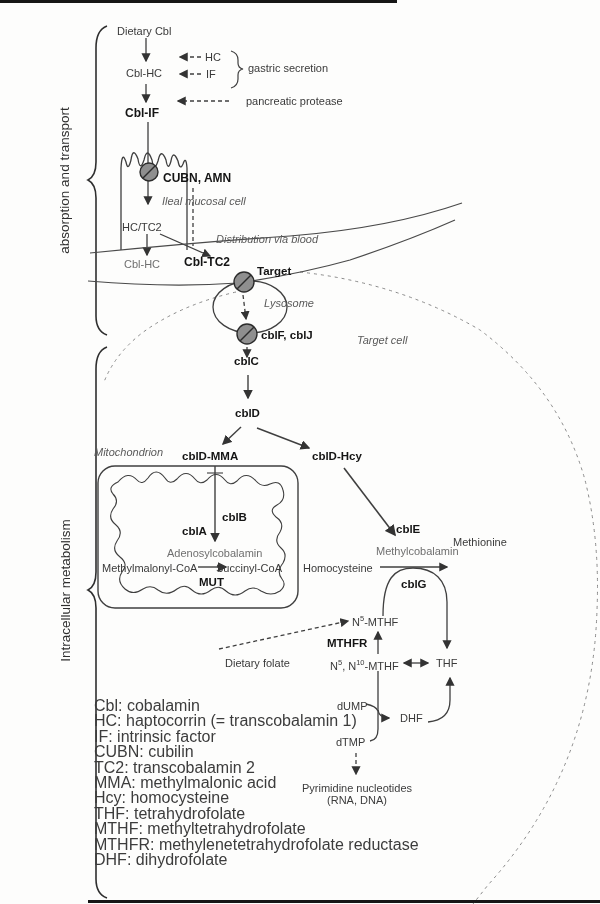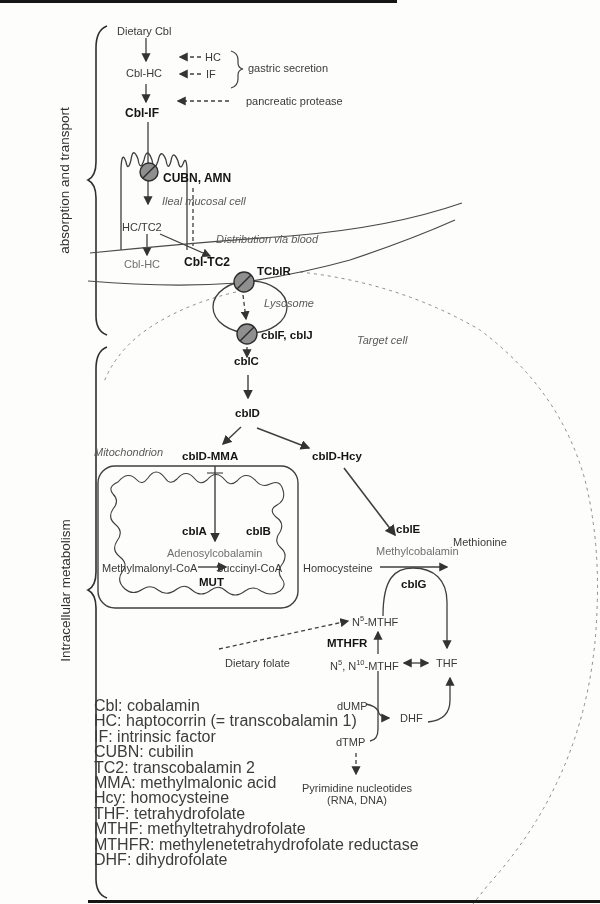--- a/index.html
+++ b/index.html
@@ -128,32 +128,32 @@
   <div class="lbl b big" style="left:125px;top:107px;">Cbl-IF</div>
 
   <div class="lbl b big" style="left:163px;top:172px;">CUBN, AMN</div>
   <div class="lbl i" style="left:162px;top:195px;">Ileal mucosal cell</div>
   <div class="lbl" style="left:122px;top:221px;">HC/TC2</div>
 
   <div class="lbl i" style="left:216px;top:233px;">Distribution via blood</div>
   <div class="lbl g" style="left:124px;top:258px;">Cbl-HC</div>
   <div class="lbl b big" style="left:184px;top:256px;">Cbl-TC2</div>
 
-  <div class="lbl b" style="left:257px;top:265px;">TCblR</div>
+  <div class="lbl b" style="left:257px;top:265px;">Target</div>
   <div class="lbl i" style="left:264px;top:297px;">Lysosome</div>
   <div class="lbl b" style="left:261px;top:329px;">cblF, cblJ</div>
   <div class="lbl i" style="left:357px;top:334px;">Target cell</div>
   <div class="lbl b" style="left:234px;top:355px;">cblC</div>
   <div class="lbl b" style="left:235px;top:407px;">cblD</div>
   <div class="lbl b" style="left:182px;top:450px;">cblD-MMA</div>
   <div class="lbl b" style="left:312px;top:450px;">cblD-Hcy</div>
 
   <div class="lbl i" style="left:94px;top:446px;">Mitochondrion</div>
   <div class="lbl b" style="left:182px;top:525px;">cblA</div>
-  <div class="lbl b" style="left:222px;top:525px;margin-left:24px;">cblB</div>
+  <div class="lbl b" style="left:222px;top:511px;">cblB</div>
   <div class="lbl g" style="left:167px;top:547px;">Adenosylcobalamin</div>
   <div class="lbl" style="left:102px;top:562px;">Methylmalonyl-CoA</div>
   <div class="lbl" style="left:216px;top:562px;">Succinyl-CoA</div>
   <div class="lbl b" style="left:199px;top:576px;">MUT</div>
 
   <div class="lbl b" style="left:396px;top:523px;">cblE</div>
   <div class="lbl g" style="left:376px;top:545px;">Methylcobalamin</div>
   <div class="lbl" style="left:303px;top:562px;">Homocysteine</div>
   <div class="lbl" style="left:453px;top:536px;">Methionine</div>
   <div class="lbl b" style="left:401px;top:578px;">cblG</div>

